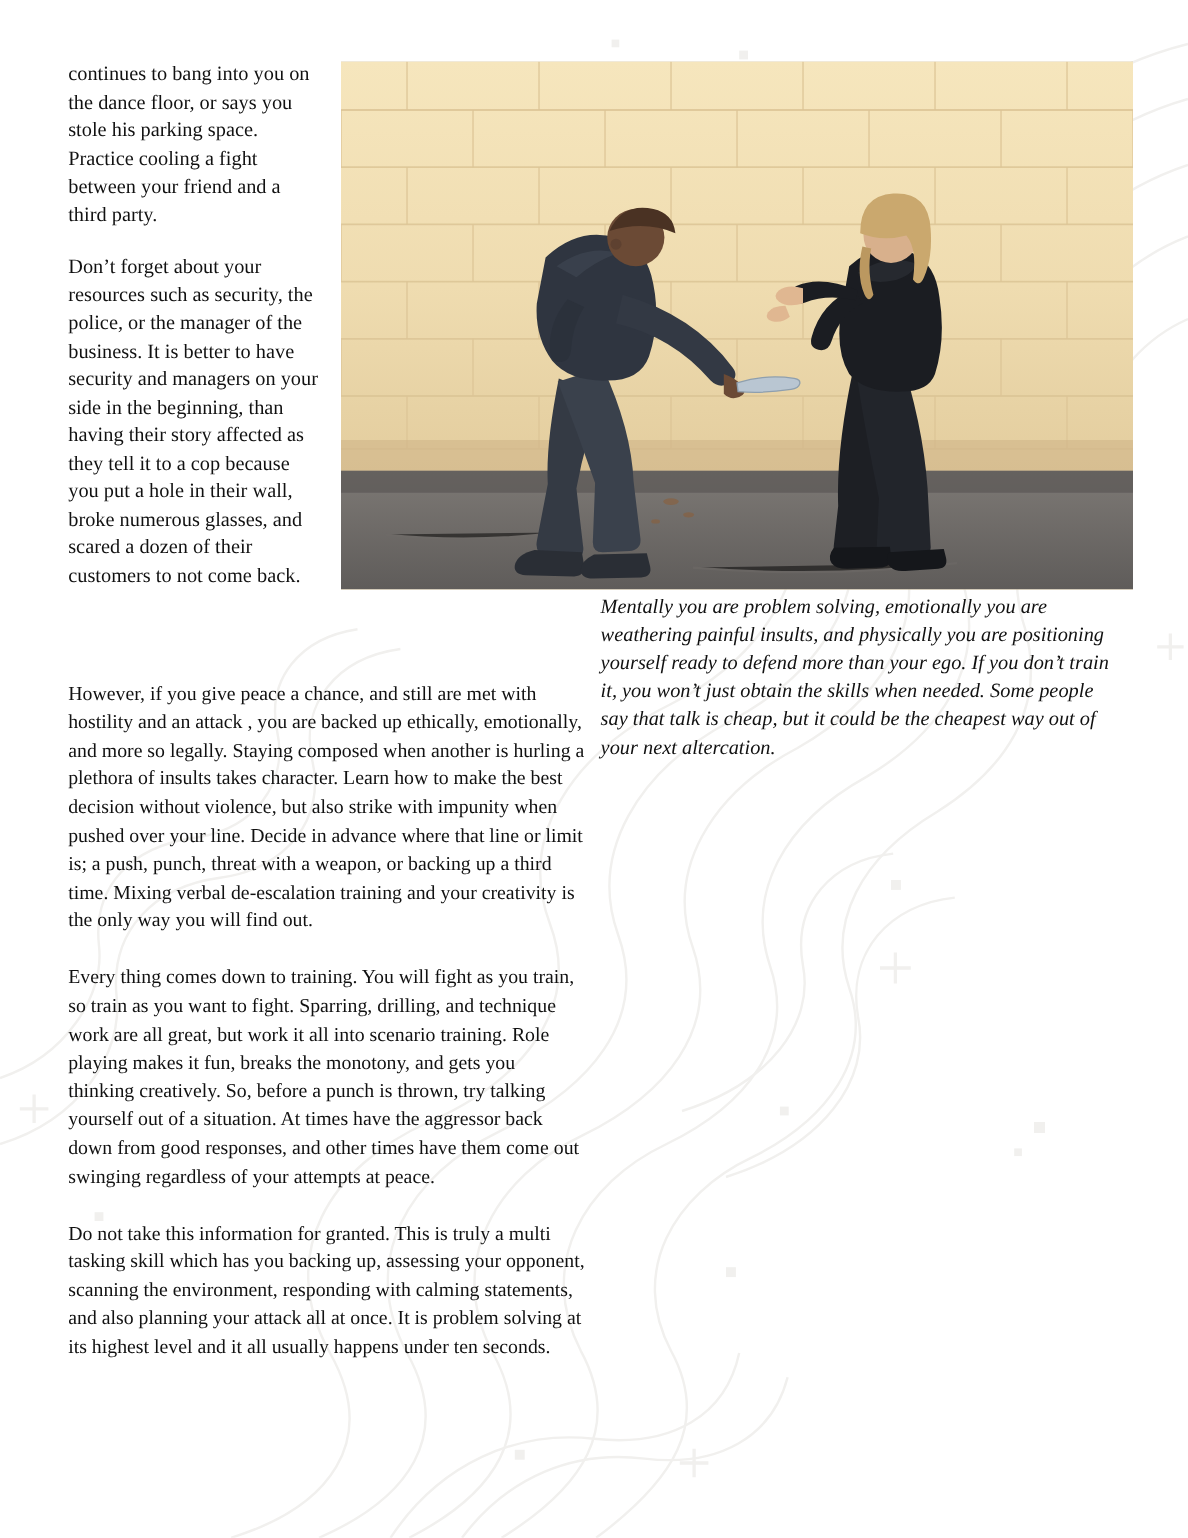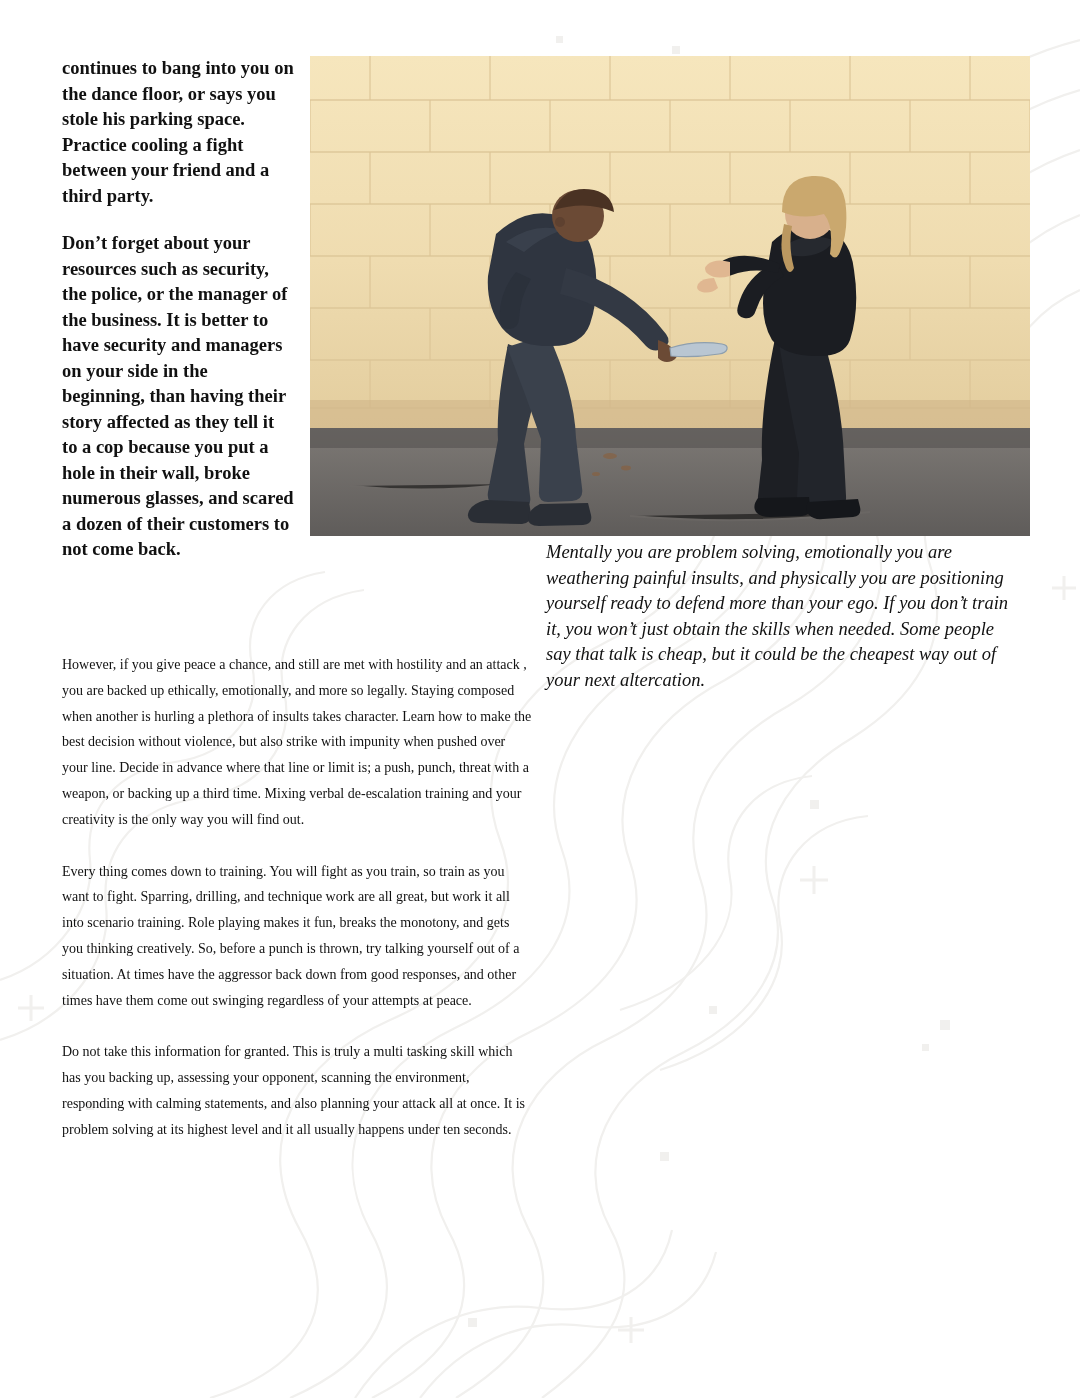--- a/index.html
+++ b/index.html
@@ -37,21 +37,20 @@
     position: absolute;
     left: 62px;
     top: 56px;
     width: 232px;
     font-size: 18.5px;
     line-height: 25.5px;
     text-align: left;
   }
   .col-left p {
     margin: 0 0 22px 0;
-    font-weight: bold;
   }
 
   
   .photo-frame {
     position: absolute;
     left: 310px;
     top: 56px;
     width: 720px;
     height: 480px;
     overflow: hidden;
@@ -74,23 +73,22 @@
     margin: 0;
     font-style: italic;
   }
 
   
   .body-wide {
     position: absolute;
     left: 62px;
     top: 618px;
     width: 470px;
-    font-size: 14px;
+    font-size: 18px;
     line-height: 25.8px;
-    margin-top: 34px;
   }
   .body-wide p {
     margin: 0 0 26px 0;
   }
   .body-wide p:last-child {
     margin-bottom: 0;
   }
 </style>
 </head>
 <body>

